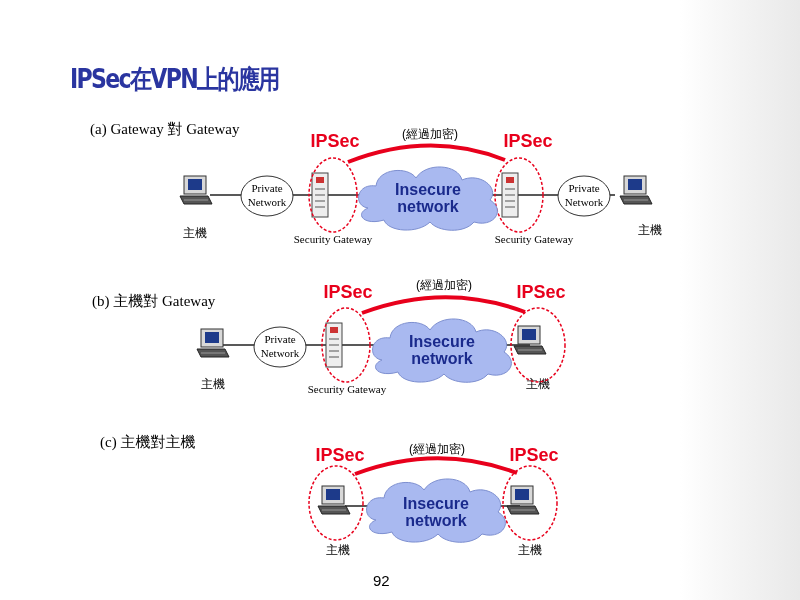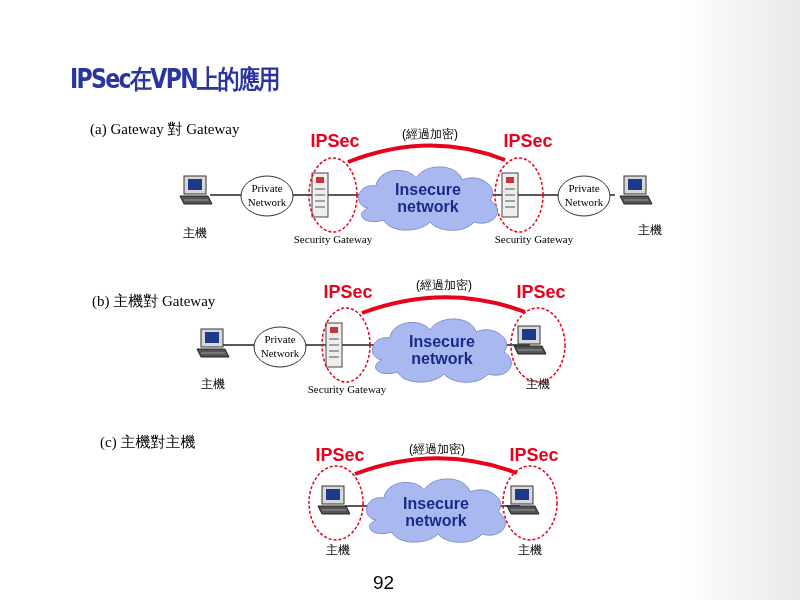--- a/index.html
+++ b/index.html
@@ -4,21 +4,21 @@
 <style>
   html,body{margin:0;padding:0;}
   body{width:800px;height:600px;position:relative;overflow:hidden;
        background:linear-gradient(to right,#ffffff 0%,#ffffff 85%,#f4f4f4 92%,#e9e9e9 100%);
        font-family:"Liberation Serif",serif;}
   #dia{position:absolute;left:0;top:0;}
   .title{position:absolute;left:70px;top:62px;font-family:"DejaVu Sans",sans-serif;
          font-size:26px;font-weight:bold;color:#2a35a0;letter-spacing:-2px;
          transform:scaleX(0.85);transform-origin:left;}
   .pagenum{position:absolute;left:373px;top:572px;font-family:"Liberation Sans",sans-serif;
-         font-size:19px;color:#000;}
+         font-size:15px;color:#000;}
   .lbl{font-family:"Liberation Serif",serif;}
   .sans{font-family:"Liberation Sans",sans-serif;}
 </style>
 </head>
 <body>
 
 <div class="title">IPSec在VPN上的應用</div>
 
 <svg id="dia" width="800" height="600">
   <defs>

